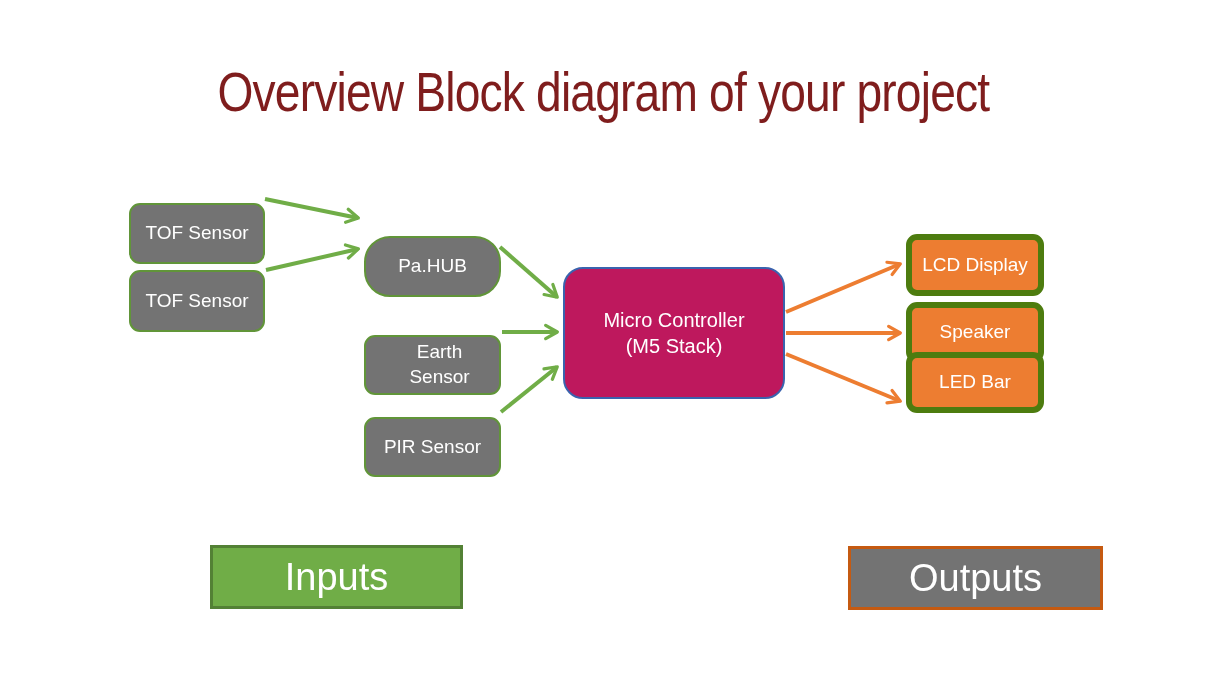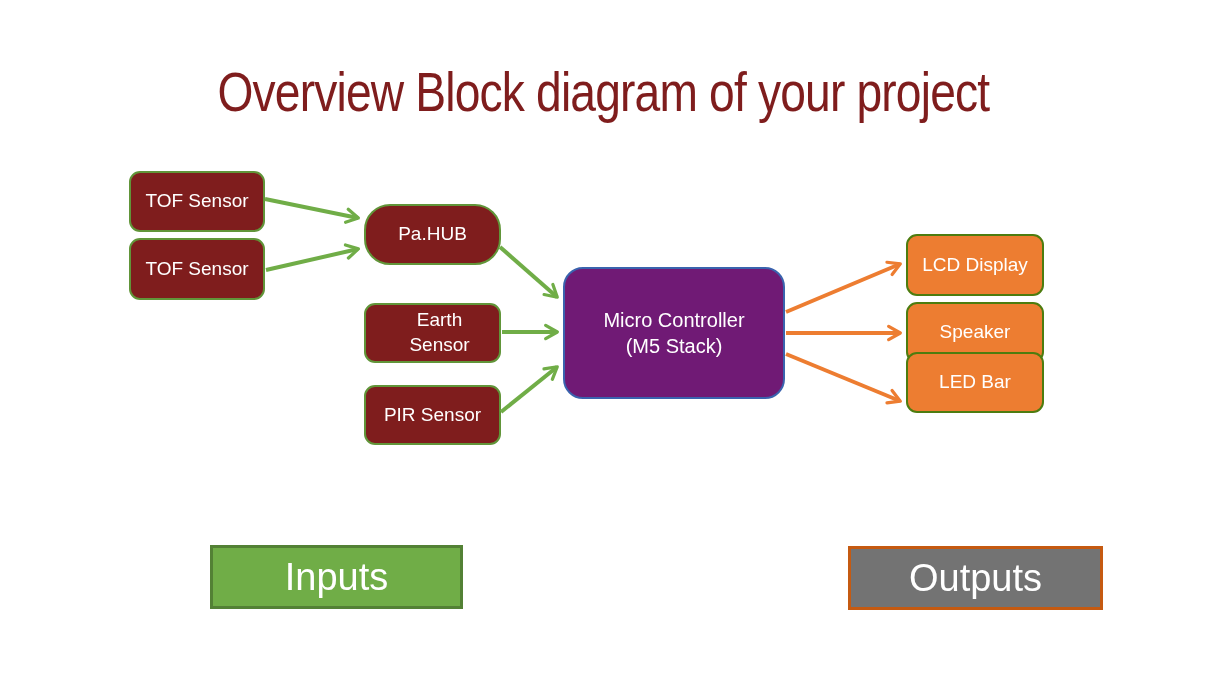--- a/index.html
+++ b/index.html
@@ -39,23 +39,23 @@
     align-items: center;
     justify-content: center;
     text-align: center;
     color: #ffffff;
     font-size: 19px;
     line-height: 1.3;
     border-radius: 11px;
     z-index: 2;
   }
   .node .node-label { display: inline-block; }
-  .green-node  { background: #7f1d1d; border: 2px solid #619539; }
-  .blue-node   { background: #701a75; border: 2px solid #3A63AE; border-radius: 20px; font-size: 20px; }
-  .orange-node { background: #ED7D31; border: 2px solid #4d7c0f; }
+  .green-node  { background: #737373; border: 2px solid #619539; margin-top: 32px; }
+  .blue-node   { background: #be185d; border: 2px solid #3A63AE; border-radius: 20px; font-size: 20px; }
+  .orange-node { background: #ED7D31; border: 6px solid #4d7c0f; }
 
   #node-tof1    { left: 129px; top: 171px; width: 136px; height: 61px; }
   #node-tof2    { left: 129px; top: 238px; width: 136px; height: 62px; }
   #node-pahub   { left: 364px; top: 204px; width: 137px; height: 61px; border-radius: 26px; }
   #node-earth   { left: 364px; top: 303px; width: 137px; height: 60px; padding-left: 14px; }
   #node-pir     { left: 364px; top: 385px; width: 137px; height: 60px; }
   #node-mc      { left: 563px; top: 267px; width: 222px; height: 132px; }
   #node-lcd     { left: 906px; top: 234px; width: 138px; height: 62px; }
   #node-speaker { left: 906px; top: 302px; width: 138px; height: 61px; }
   #node-ledbar  { left: 906px; top: 352px; width: 138px; height: 61px; }

